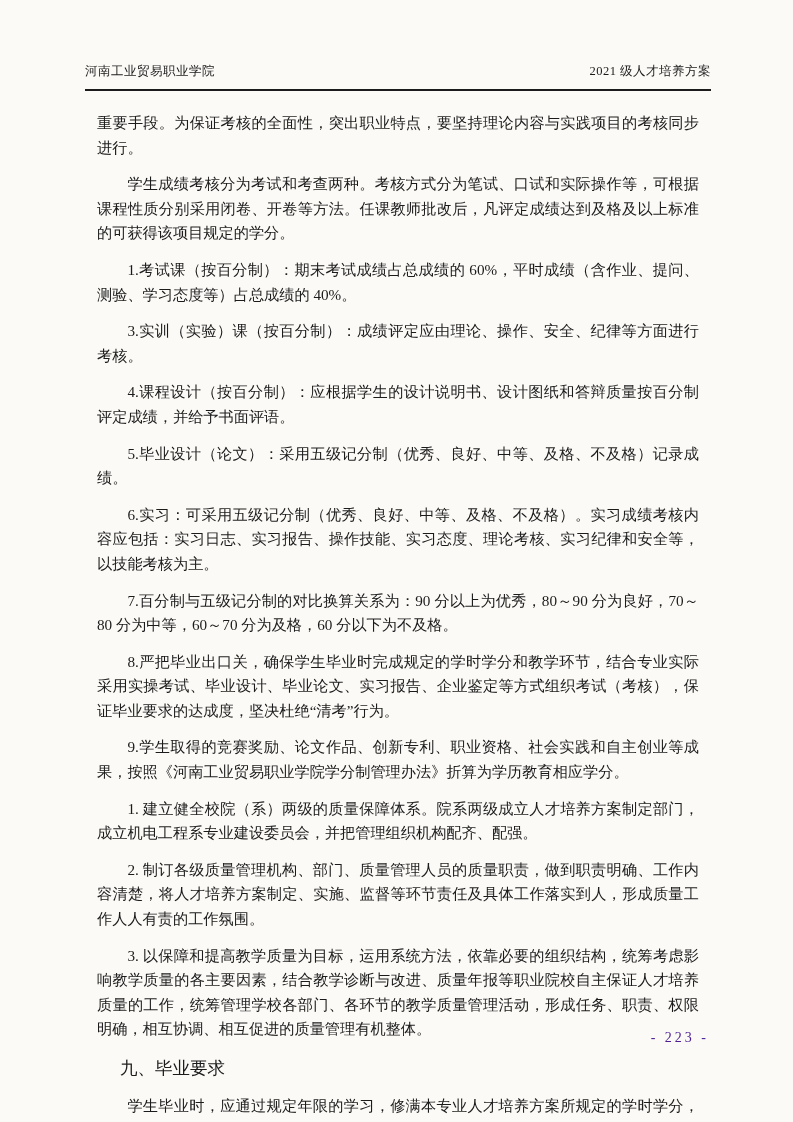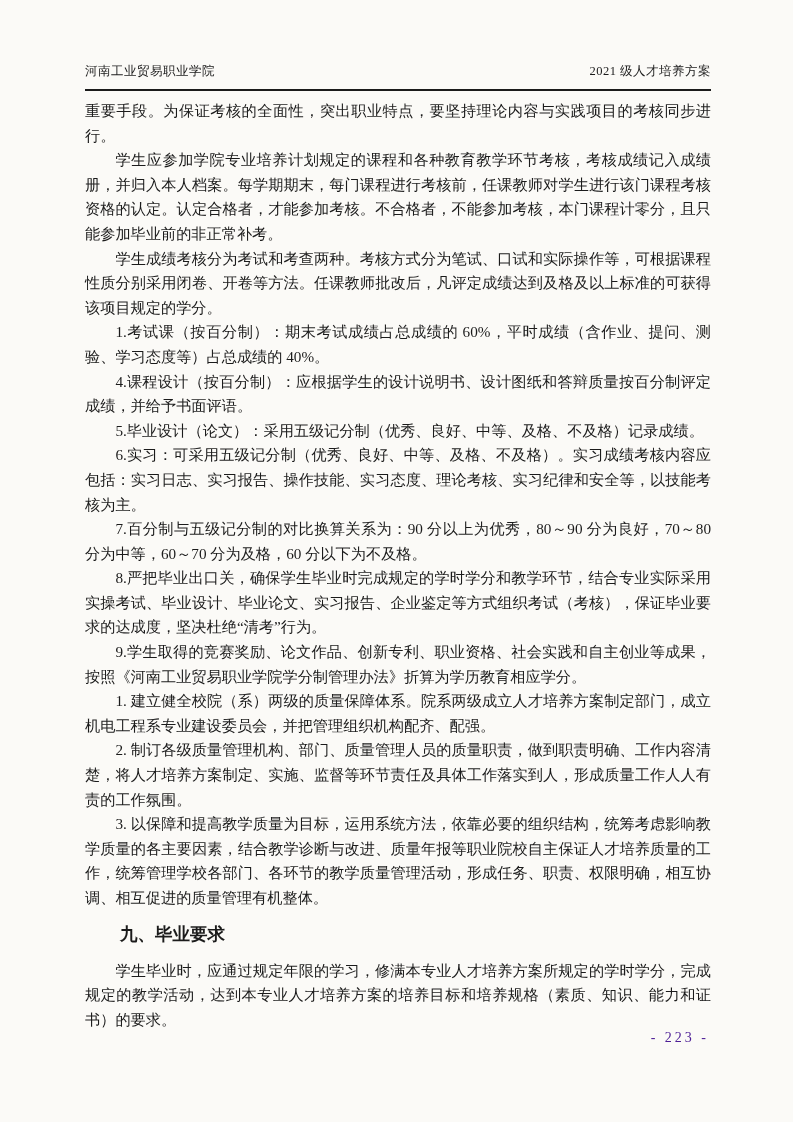--- a/index.html
+++ b/index.html
@@ -39,37 +39,37 @@
     position: absolute;
     left: 85px;
     width: 626px;
     top: 99px;
     font-size: 15.2px;
     line-height: 24.6px;
     text-align: justify;
     text-justify: inter-ideograph;
   }
   .content p {
-    margin: 0;
+    margin: 12px;
   }
   .para {
     text-indent: 2em;
   }
   .cont {
     text-indent: 0;
   }
   .heading2 {
     font-weight: bold;
     font-size: 16.5px;
     text-indent: 2em;
     margin: 7px 0 5px 0 !important;
     line-height: 26px;
   }
   .heading1 {
-    font-weight: bold;
+    font-weight: normal;
     font-size: 17.5px;
     text-indent: 2em;
     margin: 9px 0 11px 0 !important;
     line-height: 28px;
   }
   .footer {
     position: absolute;
     right: 84px;
     top: 1030px;
     font-size: 14px;
@@ -82,23 +82,23 @@
 
 <div class="page">
 
   <div class="header">
     <span class="h-left">河南工业贸易职业学院</span>
     <span class="h-right">2021 级人才培养方案</span>
   </div>
 
   <div class="content">
     <p class="cont">重要手段。为保证考核的全面性，突出职业特点，要坚持理论内容与实践项目的考核同步进行。</p>
-    <p class="para">学生应参加学院专业培养计划规定的课程和各种教育教学环节考核，考核成绩记入成绩册，并归入本人档案。每学期期末，每门课程进行考核前，任课教师对学生进行该门课程考核资格的认定。认定合格者，才能参加考核。不合格者，不能参加考核，本门课程计零分，且只能参加毕业前的非正常补考。</p>
     <p class="para">学生成绩考核分为考试和考查两种。考核方式分为笔试、口试和实际操作等，可根据课程性质分别采用闭卷、开卷等方法。任课教师批改后，凡评定成绩达到及格及以上标准的可获得该项目规定的学分。</p>
     <p class="para">1.考试课（按百分制）：期末考试成绩占总成绩的 60%，平时成绩（含作业、提问、测验、学习态度等）占总成绩的 40%。</p>
+    <p class="para">3.实训（实验）课（按百分制）：成绩评定应由理论、操作、安全、纪律等方面进行考核。</p>
     <p class="para">4.课程设计（按百分制）：应根据学生的设计说明书、设计图纸和答辩质量按百分制评定成绩，并给予书面评语。</p>
     <p class="para">5.毕业设计（论文）：采用五级记分制（优秀、良好、中等、及格、不及格）记录成绩。</p>
     <p class="para">6.实习：可采用五级记分制（优秀、良好、中等、及格、不及格）。实习成绩考核内容应包括：实习日志、实习报告、操作技能、实习态度、理论考核、实习纪律和安全等，以技能考核为主。</p>
     <p class="para">7.百分制与五级记分制的对比换算关系为：90 分以上为优秀，80～90 分为良好，70～80 分为中等，60～70 分为及格，60 分以下为不及格。</p>
     <p class="para">8.严把毕业出口关，确保学生毕业时完成规定的学时学分和教学环节，结合专业实际采用实操考试、毕业设计、毕业论文、实习报告、企业鉴定等方式组织考试（考核），保证毕业要求的达成度，坚决杜绝“清考”行为。</p>
     <p class="para">9.学生取得的竞赛奖励、论文作品、创新专利、职业资格、社会实践和自主创业等成果，按照《河南工业贸易职业学院学分制管理办法》折算为学历教育相应学分。</p>
     <p class="para">1. 建立健全校院（系）两级的质量保障体系。院系两级成立人才培养方案制定部门，成立机电工程系专业建设委员会，并把管理组织机构配齐、配强。</p>
     <p class="para">2. 制订各级质量管理机构、部门、质量管理人员的质量职责，做到职责明确、工作内容清楚，将人才培养方案制定、实施、监督等环节责任及具体工作落实到人，形成质量工作人人有责的工作氛围。</p>
     <p class="para">3. 以保障和提高教学质量为目标，运用系统方法，依靠必要的组织结构，统筹考虑影响教学质量的各主要因素，结合教学诊断与改进、质量年报等职业院校自主保证人才培养质量的工作，统筹管理学校各部门、各环节的教学质量管理活动，形成任务、职责、权限明确，相互协调、相互促进的质量管理有机整体。</p>
     <p class="heading1">九、毕业要求</p>

